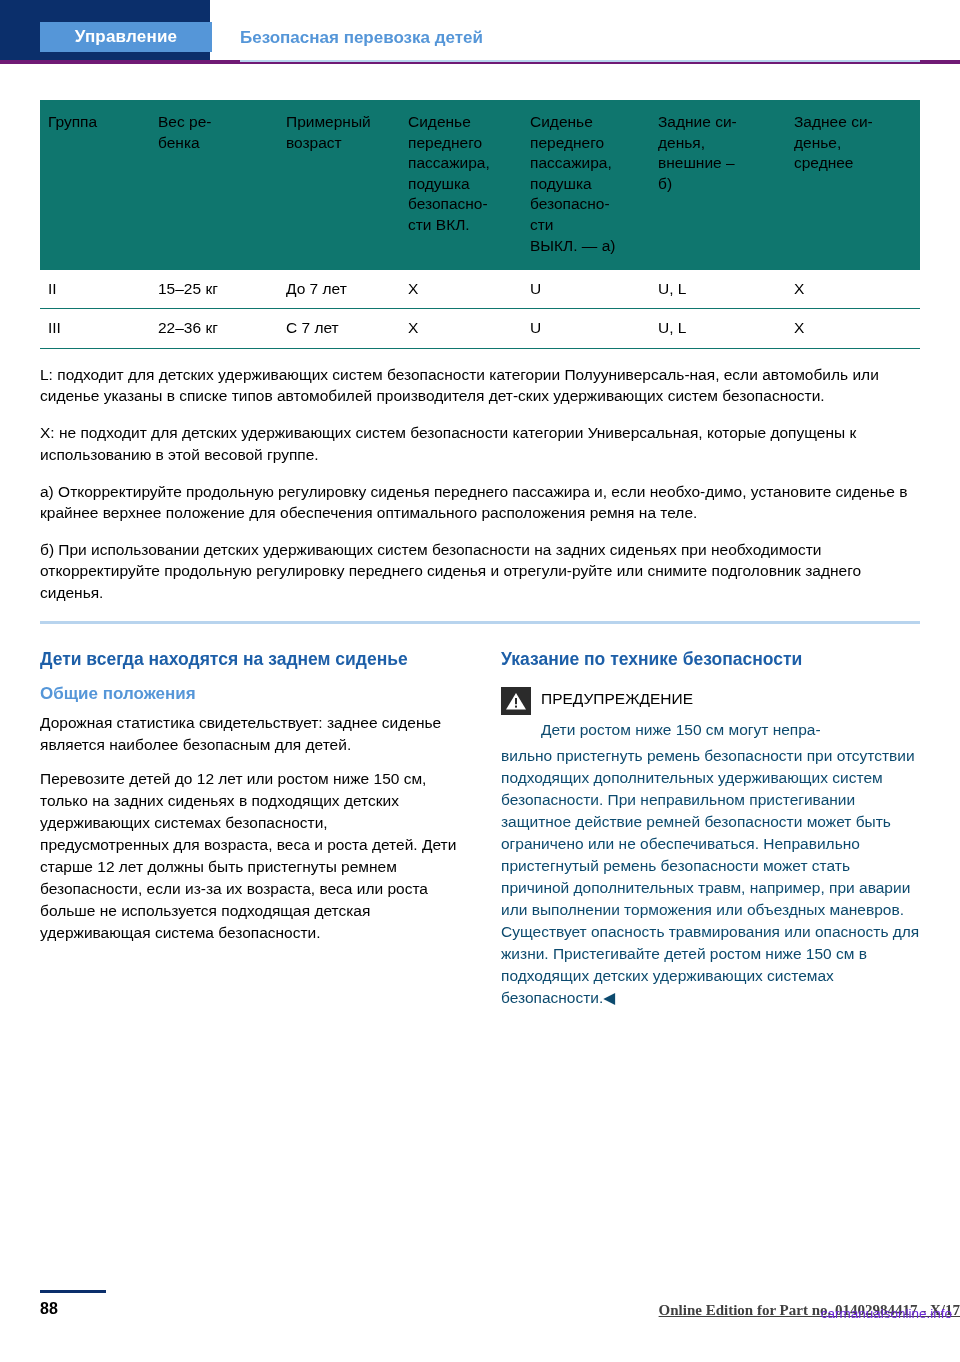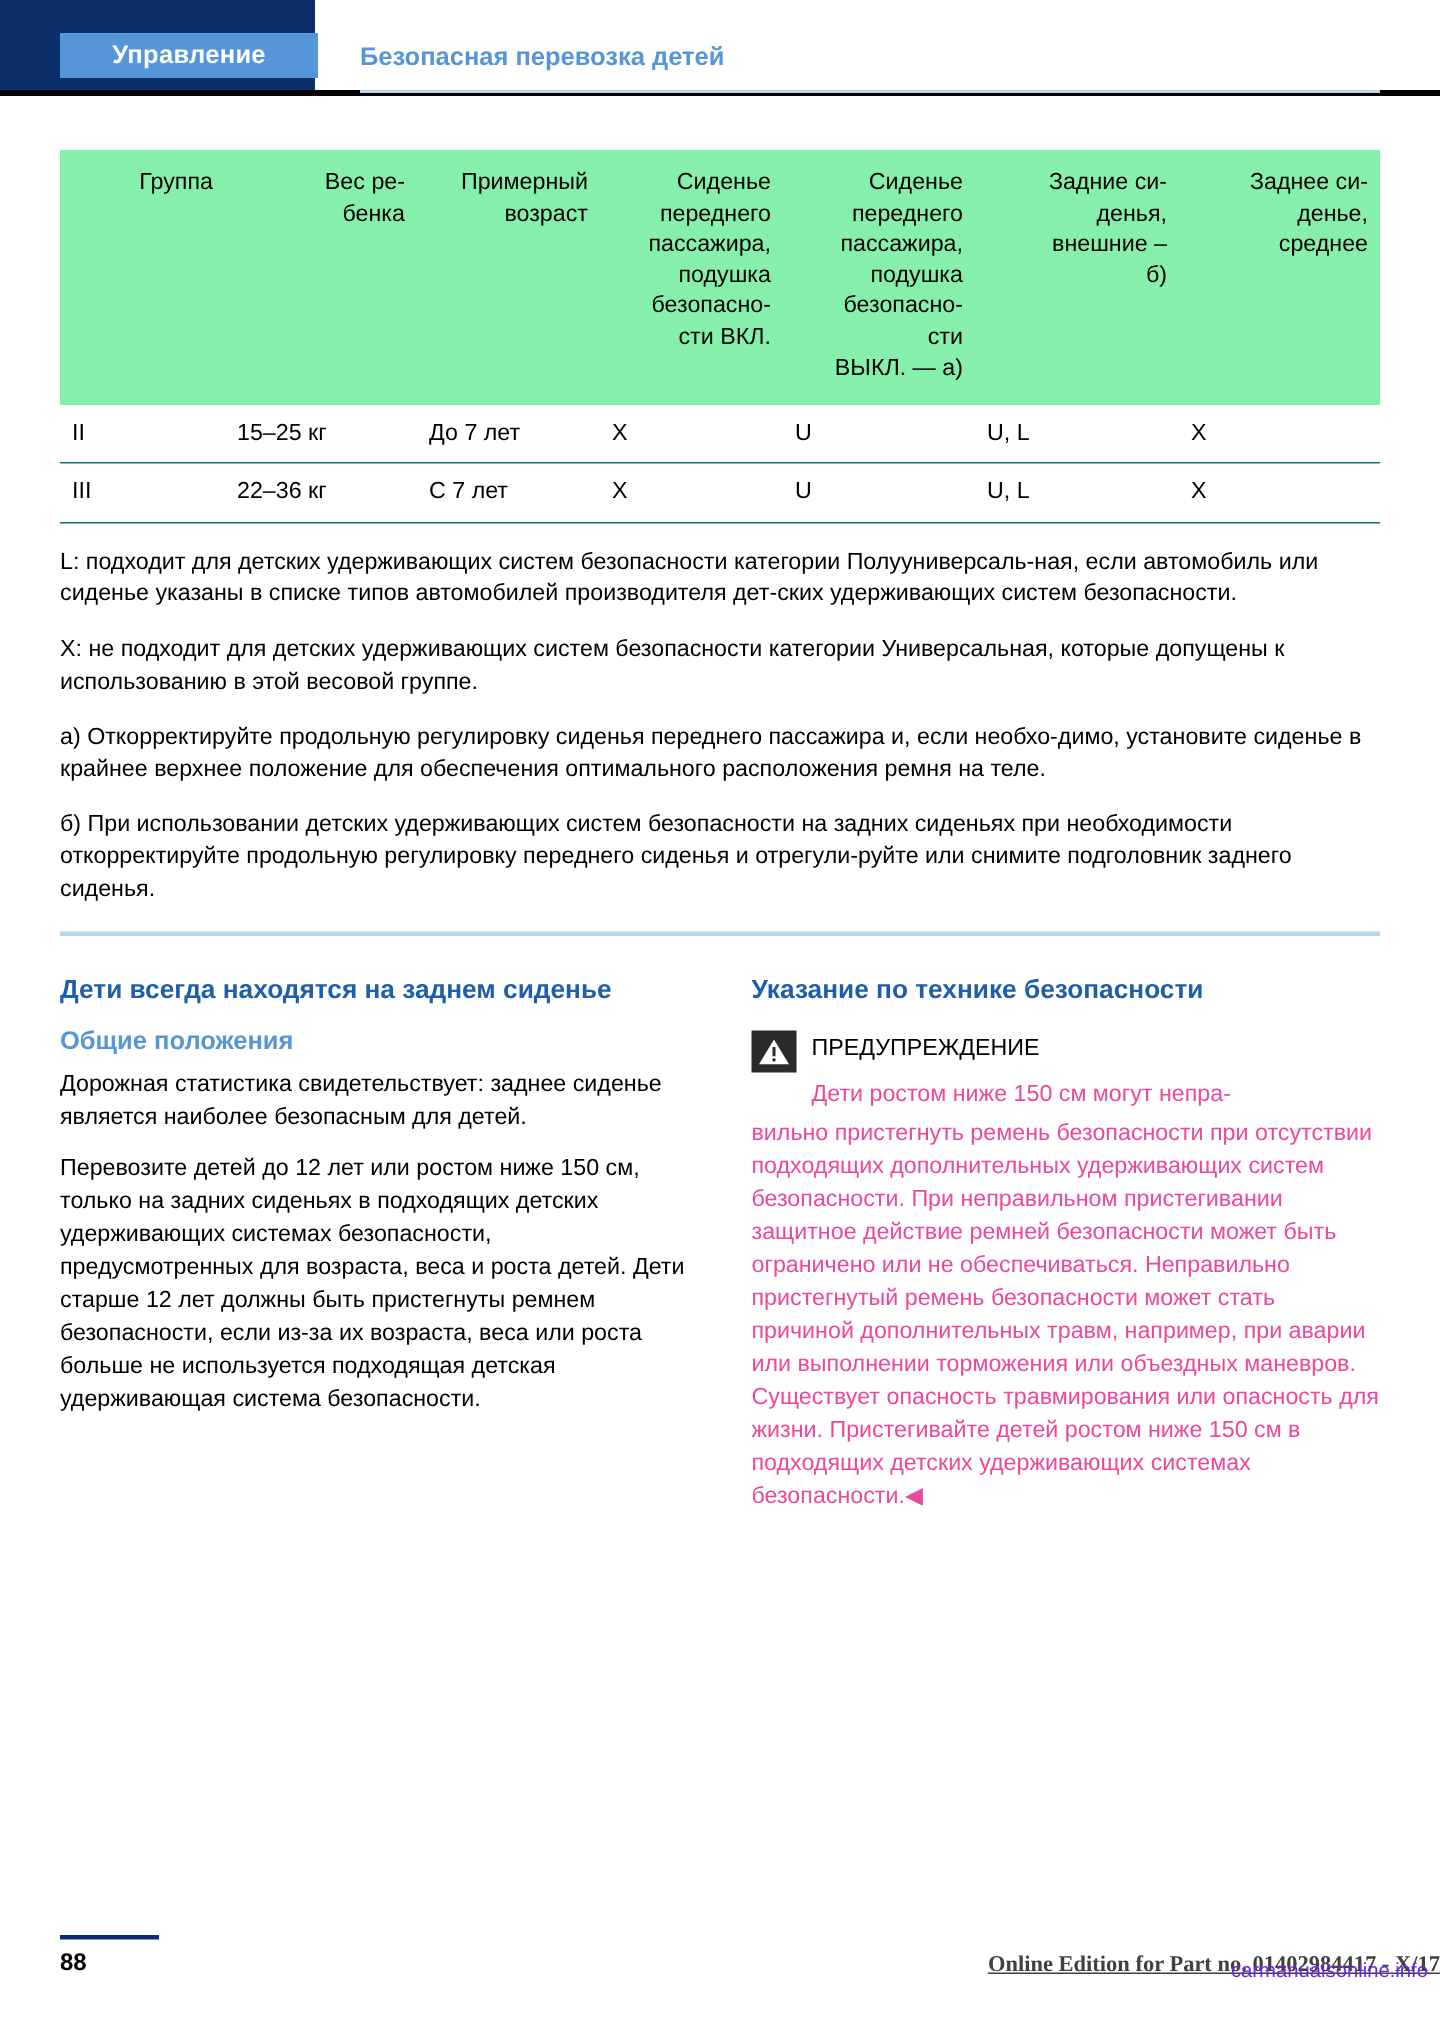--- a/index.html
+++ b/index.html
@@ -10,21 +10,21 @@
     background: #ffffff;
     font-family: "Liberation Sans", sans-serif;
     position: relative;
     overflow: hidden;
   }
 
   
   .header {
     position: relative;
     height: 64px;
-    background: #000000;
+    background: #701a75;
   }
   .header-bar {
     position: absolute;
     left: 0; top: 0;
     width: 100%;
     height: 60px;
     background: #0b2f6b;
   }
   .header-white {
     position: absolute;
@@ -75,22 +75,22 @@
   }
 
   
   table.child-table {
     width: 100%;
     border-collapse: collapse;
     font-size: 15.5px;
     color: #000;
   }
   table.child-table th {
-    background: #86efac;
-    text-align: right;
+    background: #0f766e;
+    text-align: left;
     font-weight: normal;
     vertical-align: top;
     padding: 12px 8px 14px 8px;
     line-height: 1.33;
   }
   table.child-table td {
     vertical-align: top;
     padding: 9px 8px 9px 8px;
     border-bottom: 1px solid #0f766e;
     line-height: 1.3;
@@ -169,21 +169,21 @@
   .warn-icon svg { display: block; }
   .warn-label {
     font-size: 15.5px;
     line-height: 1.42;
     color: #000;
     padding-top: 3px;
   }
   .warn-body {
     font-size: 15.5px;
     line-height: 1.42;
-    color: #ec4899;
+    color: #0c4a6e;
     margin-top: 4px;
   }
   .warn-first-indent { padding-left: 40px; }
 
   
   .footer {
     position: absolute;
     left: 0; bottom: 0;
     width: 100%;
     height: 90px;

